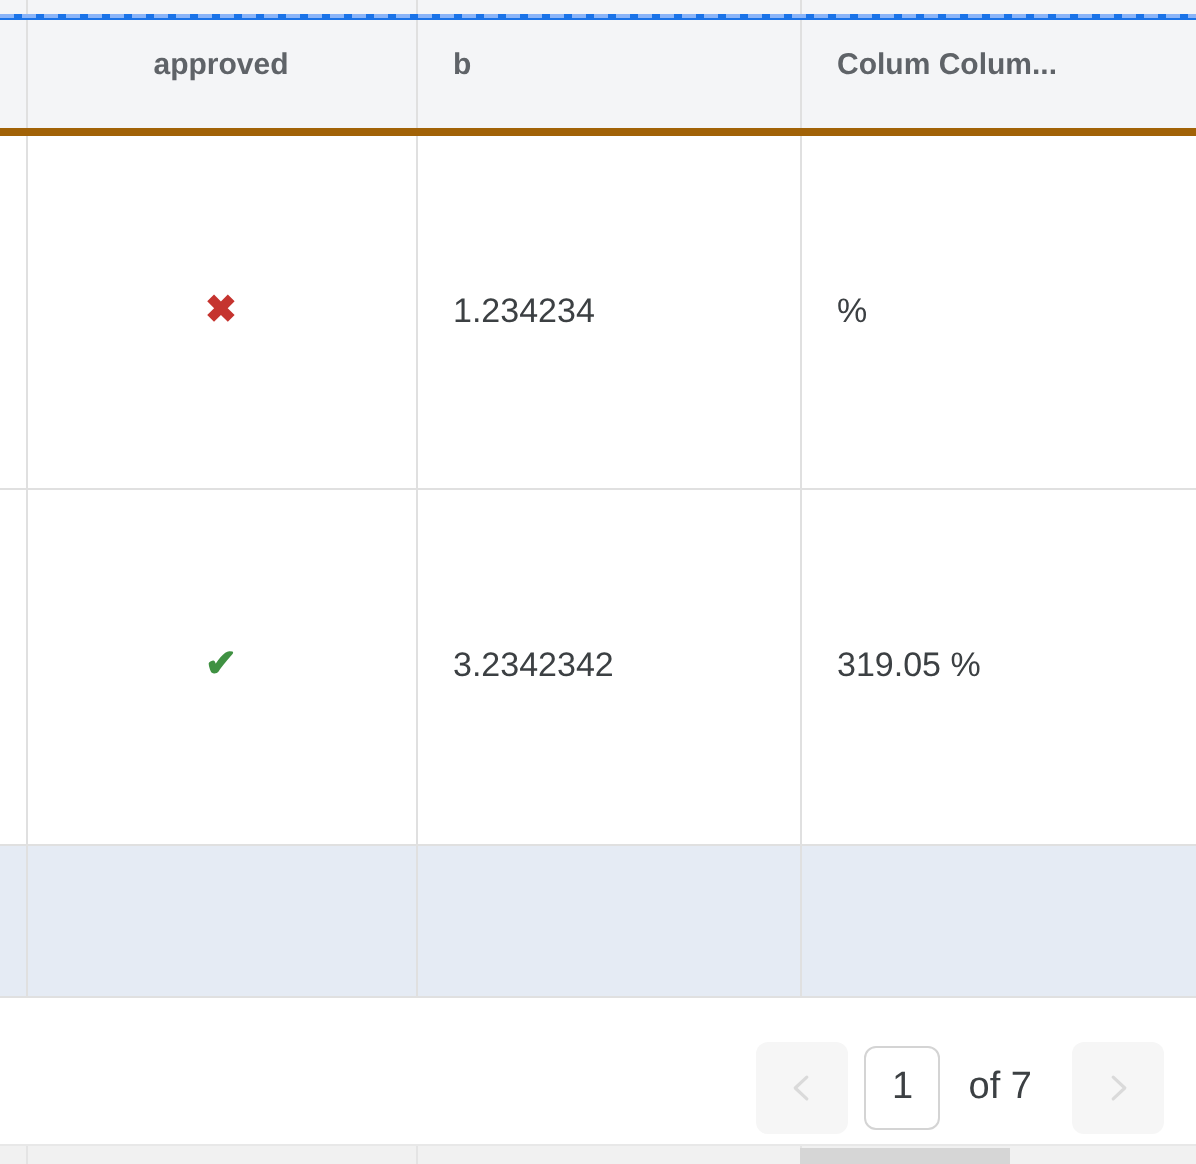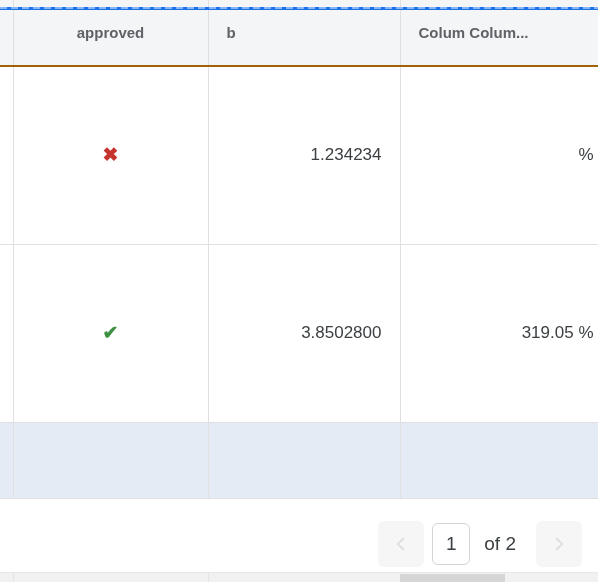--- a/index.html
+++ b/index.html
@@ -66,21 +66,21 @@
   col.c-b        { width: 192px; }
   col.c-custom   { width: 212px; }
 
   
   thead tr {
     height: 66px;
   }
   thead th {
     background: #f4f5f7;
     border-right: 1px solid #e0e0e0;
-    border-bottom: 2px solid #a16207;
+    border-bottom: 4px solid #a16207;
     box-sizing: border-box;
     padding: 0 18px;
     font-size: 15px;
     font-weight: bold;
     color: #5f6368;
     vertical-align: middle;
     white-space: nowrap;
     overflow: hidden;
   }
   thead th.gutter {
@@ -108,21 +108,21 @@
     box-sizing: border-box;
     padding: 0 18px;
     font-size: 17px;
     color: #3c4043;
     vertical-align: middle;
     white-space: nowrap;
     overflow: hidden;
   }
   tbody td.gutter { padding: 0; }
   tbody td.ta-center { text-align: center; }
-  tbody td.ta-left   { text-align: right; }
+  tbody td.ta-left   { text-align: left; }
 
   tbody tr.empty-row td {
     background: #e5ebf4;
   }
 
   .mark {
     font-size: 19px;
     font-weight: bold;
     line-height: 1;
   }
@@ -251,21 +251,21 @@
             <span>%</span>
           </td>
         </tr>
 
         <tr class="data-row">
           <td class="gutter"></td>
           <td class="ta-center">
             <span class="mark yes">✔</span>
           </td>
           <td class="ta-left">
-            <span>3.8502800</span>
+            <span>3.2342342</span>
           </td>
           <td class="ta-left">
             <span>319.05 %</span>
           </td>
         </tr>
 
         <tr class="empty-row">
           <td class="gutter"></td>
           <td class="ta-center"></td>
           <td class="ta-left"></td>
@@ -281,21 +281,21 @@
     <button class="pg-btn">
       <span>
         <svg width="18" height="18" viewBox="0 0 18 18" aria-hidden="true">
           <path d="M11.4 3.6 L5.6 9 L11.4 14.4" fill="none" stroke="#dadada" stroke-width="1.6" stroke-linecap="round" stroke-linejoin="round"></path>
         </svg>
       </span>
     </button>
 
     <input class="pg-input" type="text" value="1" style="">
 
-    <span class="pg-of">of 2</span>
+    <span class="pg-of">of 7</span>
 
     <button class="pg-btn">
       <span>
         <svg width="18" height="18" viewBox="0 0 18 18" aria-hidden="true">
           <path d="M6.6 3.6 L12.4 9 L6.6 14.4" fill="none" stroke="#dadada" stroke-width="1.6" stroke-linecap="round" stroke-linejoin="round"></path>
         </svg>
       </span>
     </button>
 
   </div>

